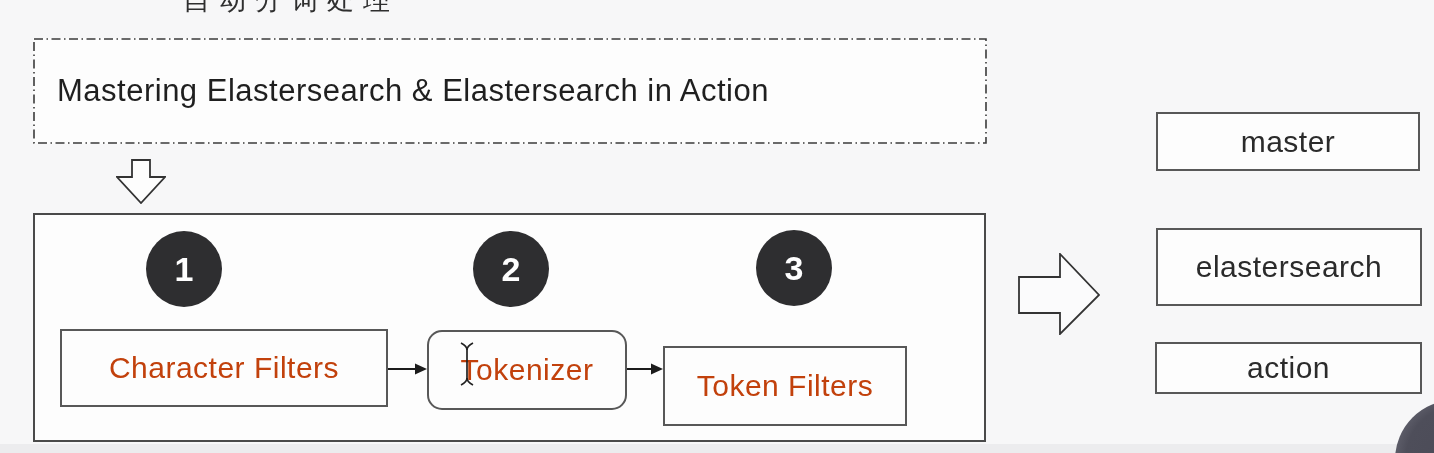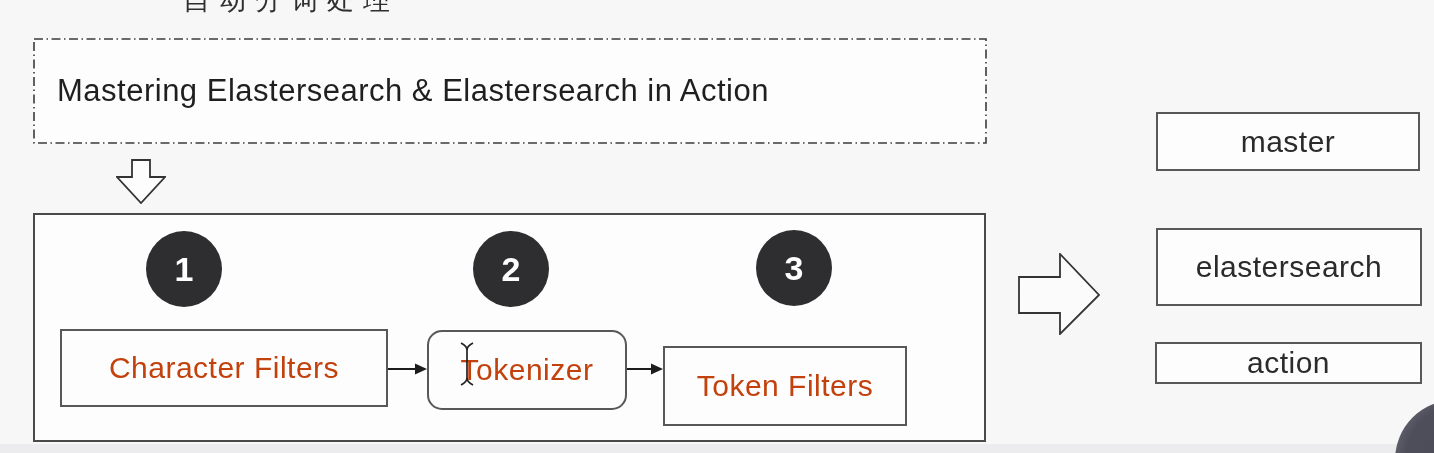--- a/index.html
+++ b/index.html
@@ -64,21 +64,21 @@
   .ibeam{position:absolute;left:458px;top:341px;}
   .big-arrow{position:absolute;left:1018px;top:253px;}
   .out-box{
     position:absolute;border:2px solid var(--border-light);
     background:var(--box-fill);box-sizing:border-box;
     display:flex;align-items:center;justify-content:center;
     font-size:30px;letter-spacing:.5px;color:#2b2b2b;white-space:nowrap;
   }
   .o1{left:1156px;top:112px;width:264px;height:59px;}
   .o2{left:1156px;top:228px;width:266px;height:78px;}
-  .o3{left:1155px;top:342px;width:267px;height:42px;}
+  .o3{left:1155px;top:342px;width:267px;height:52px;}
   .bottom-strip{
     position:absolute;left:0;top:444px;width:100%;height:9px;background:#ececee;
   }
   .corner-circle{
     position:absolute;left:1395px;top:400px;width:120px;height:120px;border-radius:50%;
     background:radial-gradient(circle at 55% 50%, #4b4b57 0%, var(--corner-circle) 62%, #6a6a76 86%, #9a9aa2 97%);
   }
 </style>
 </head>
 <body>

